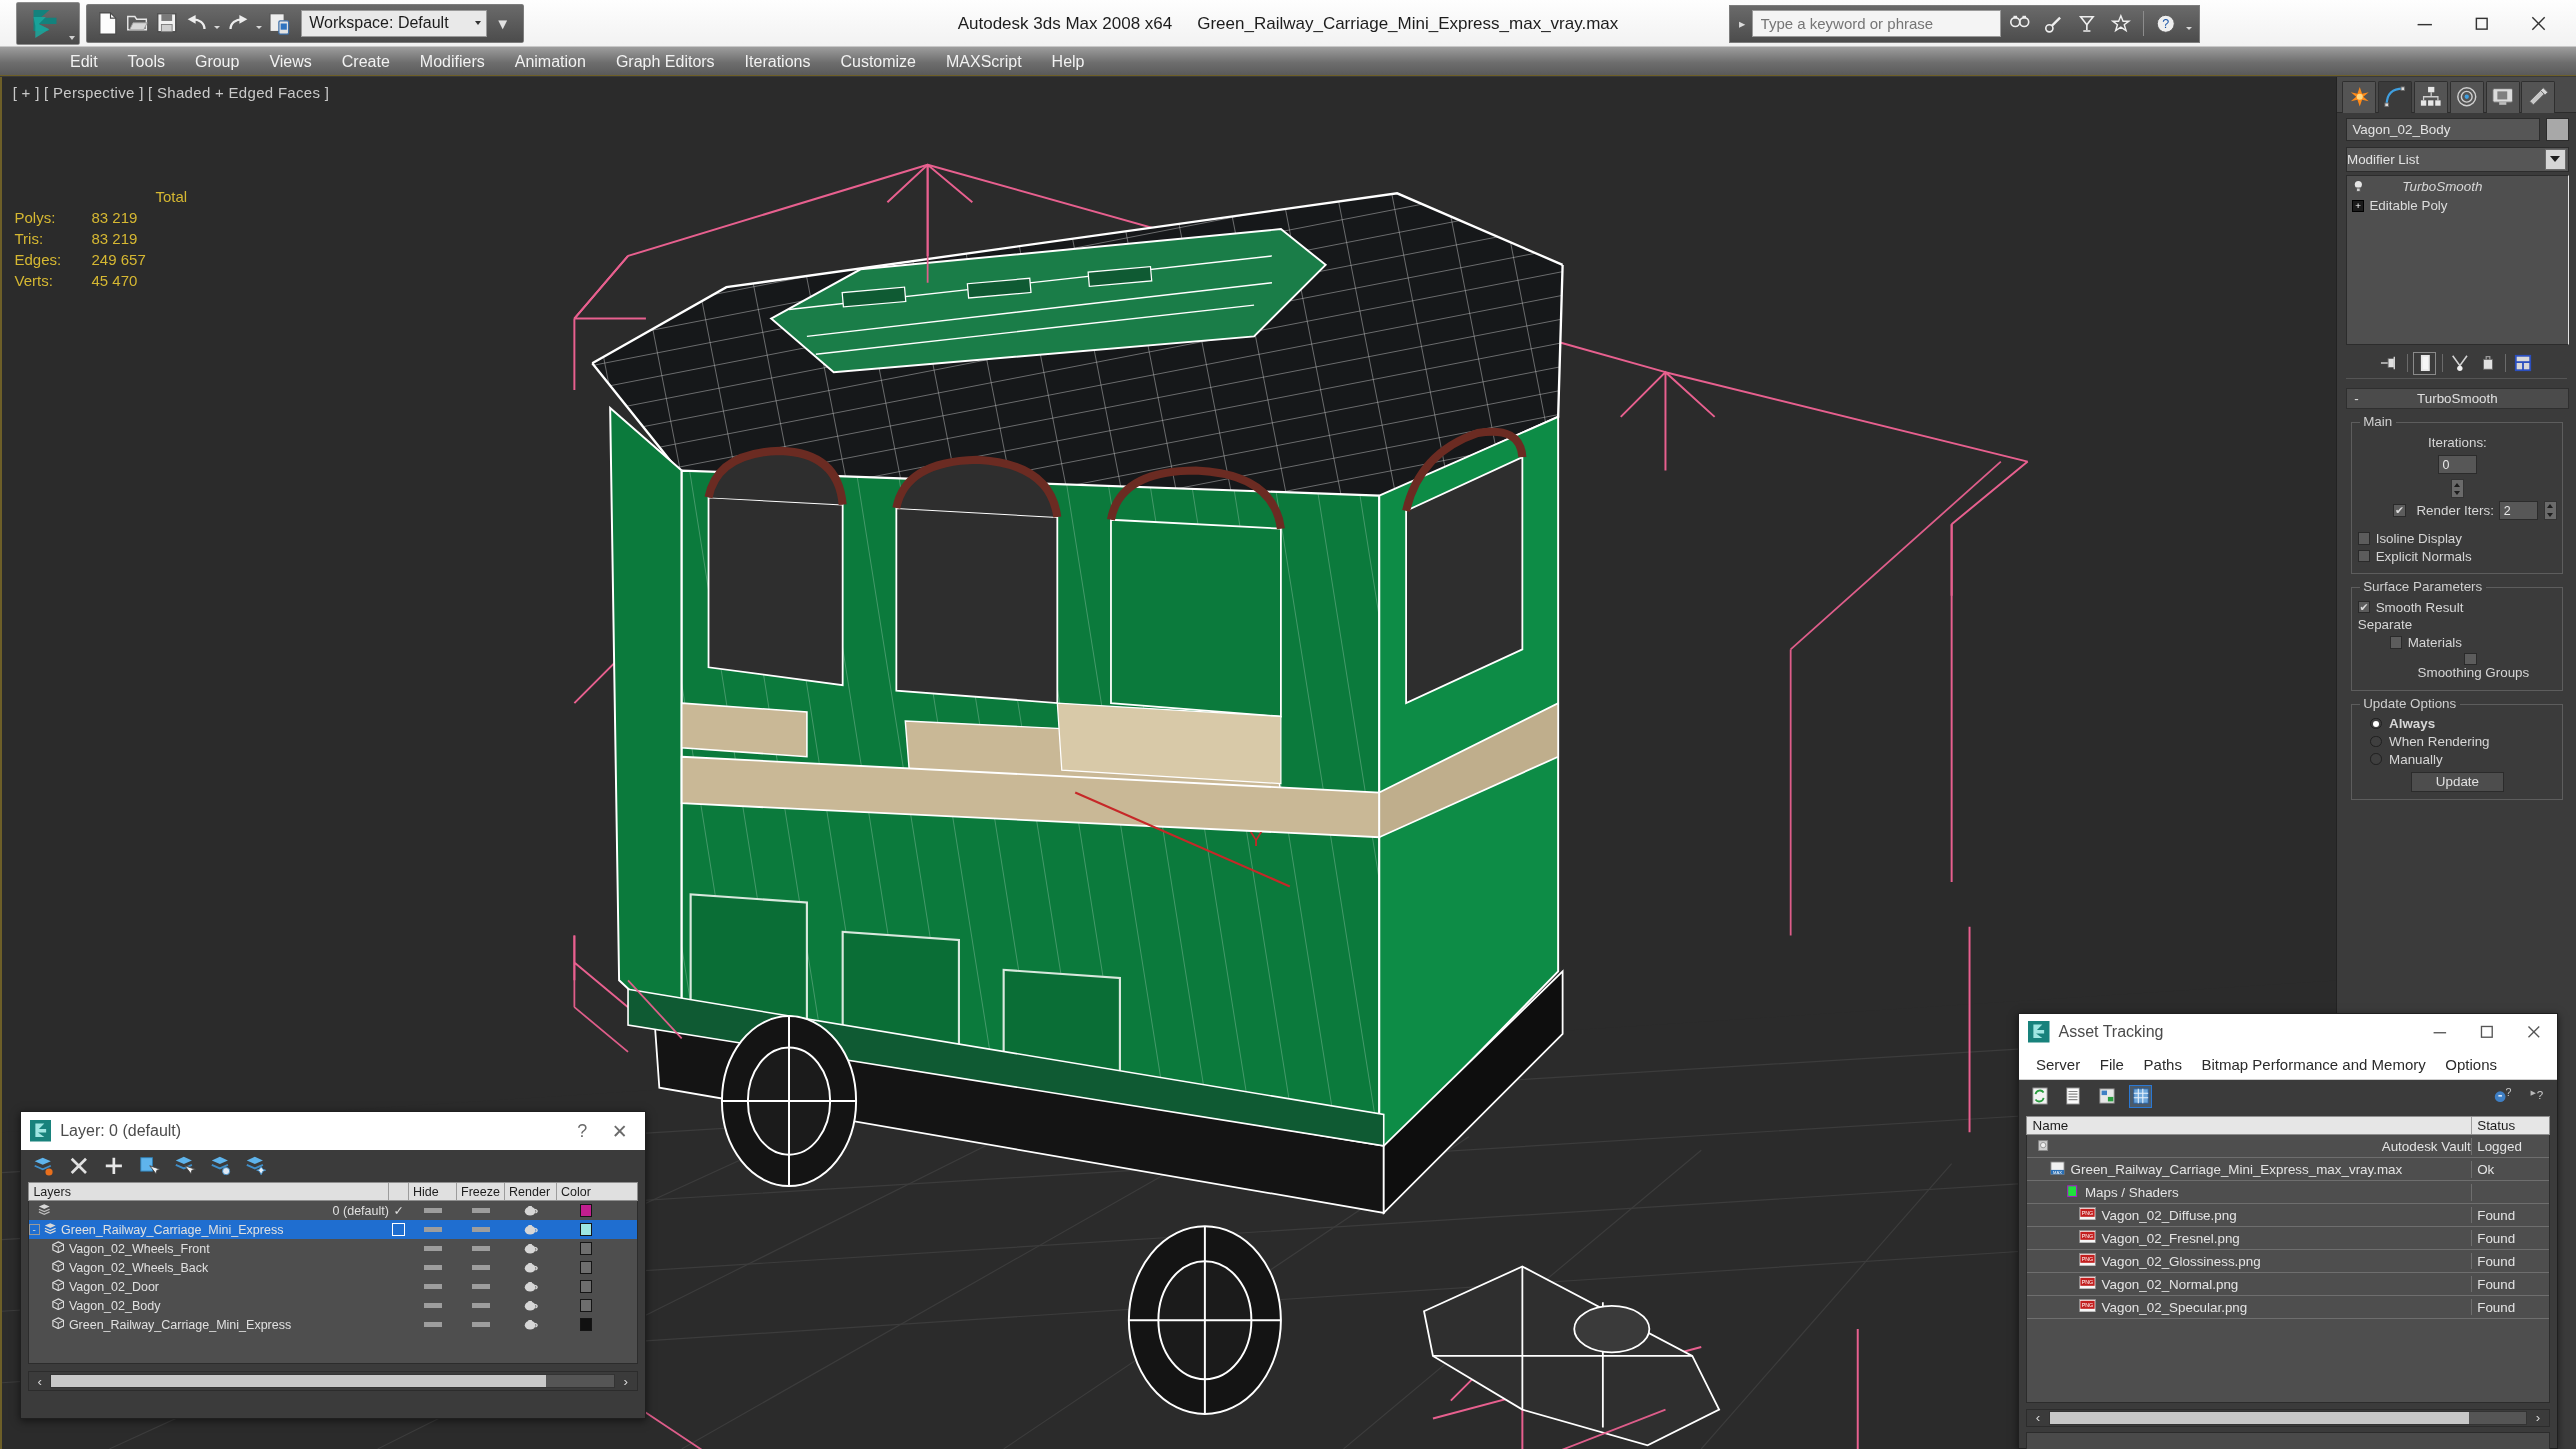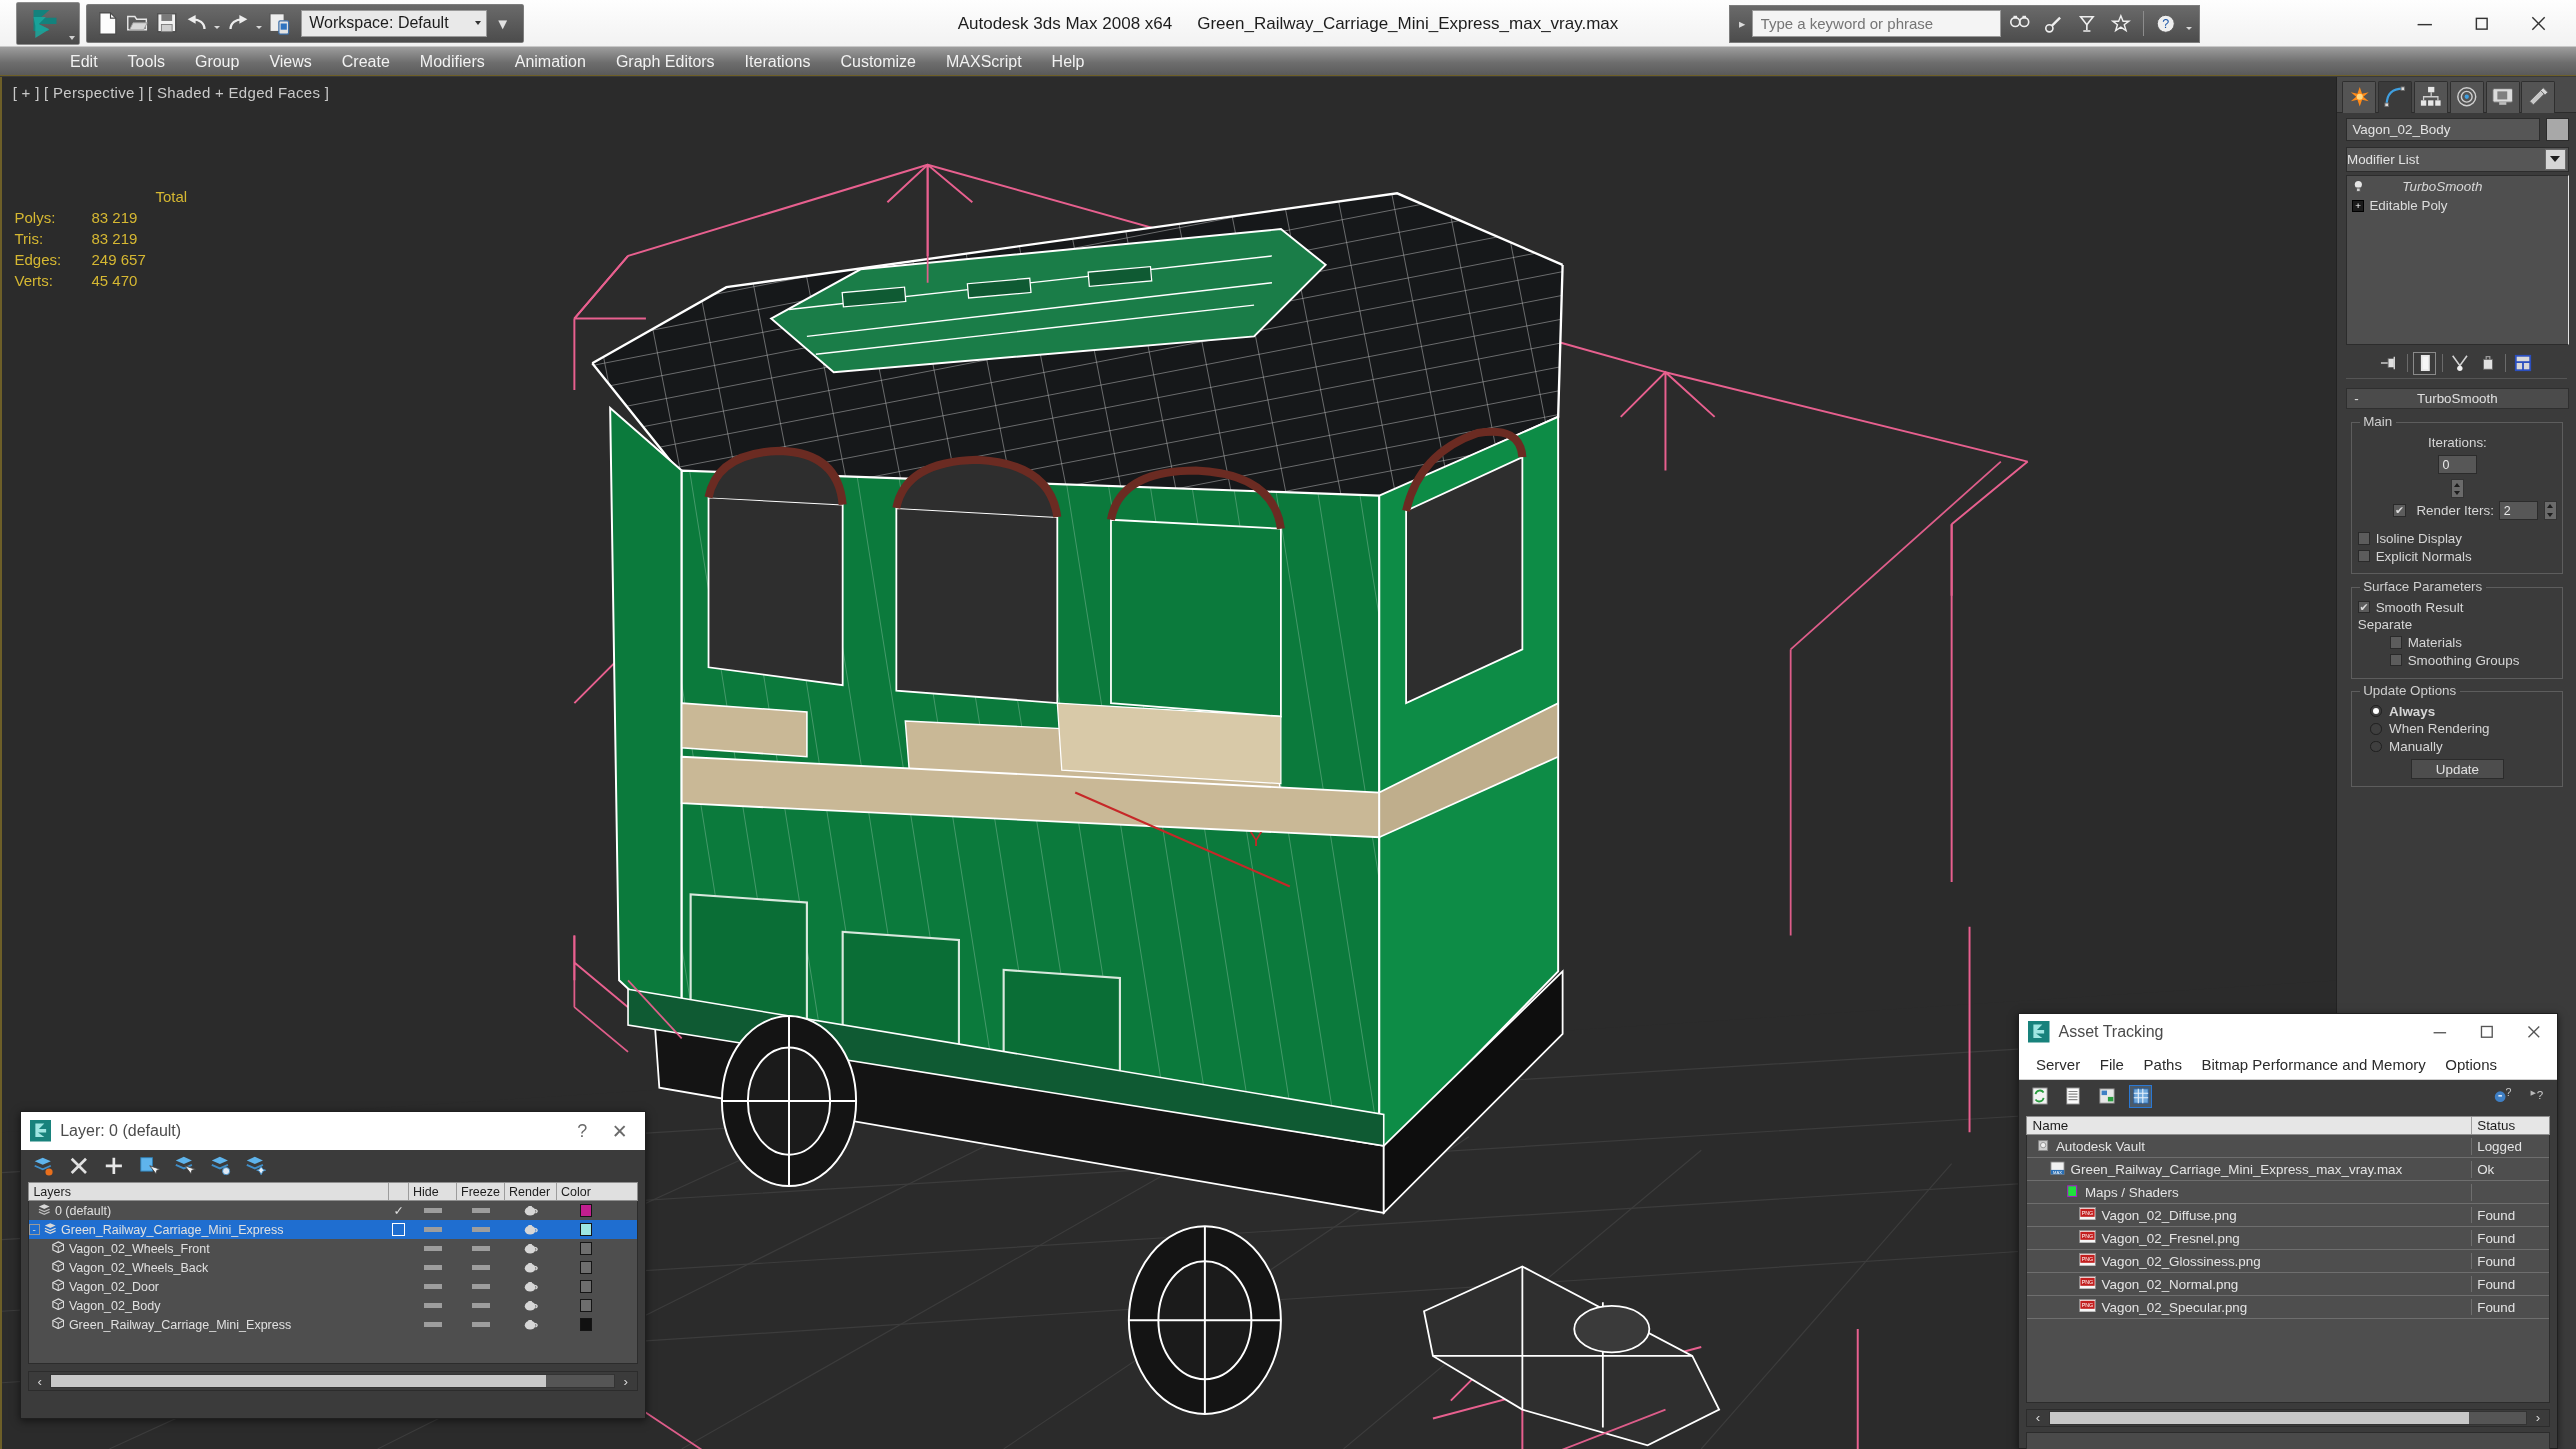--- a/index.html
+++ b/index.html
@@ -166,21 +166,21 @@
   .at-hdr .nm { flex:1; padding-left:5.4px; display:flex; align-items:center; border-right:0.9px solid #9c9c9c; }
   .at-hdr .st { width:77px; padding-left:5.4px; display:flex; align-items:center; }
   .at-list { margin:0 7.2px; height:268px; background:#4e4e4e; border:0.9px solid #2c2c2c; border-top:none; overflow:hidden; }
   .arow { height:23px; display:flex; align-items:center; font-size:13.4px; color:#e4e4e4;
     border-bottom:0.9px solid #6e6e6e; }
   .arow .nm { flex:1; display:flex; align-items:center; gap:5.4px; white-space:nowrap; overflow:hidden; border-right:0.9px solid #6e6e6e; }
   .arow .st { width:77px; padding-left:5.4px; }
   .at-scroll { margin:5.4px 7.2px 0 7.2px; height:18px; border:0.9px solid #2c2c2c; background:#3b3b3b; display:flex; align-items:center; }
   .at-status { margin:5.4px 7.2px 0 7.2px; height:19.7px; background:#4a4a4a; border:0.9px solid #2c2c2c; }
 
-  .ind1 { padding-left:9px; } .ind2 { padding-left:23px; } .ind3 { padding-left:38px; }
+  .ind1 { padding-left:9px;justify-content:space-between; } .ind2 { padding-left:23px; } .ind3 { padding-left:38px; }
 </style>
 </head>
 <body>
 
 <div class="titlebar">
 
   <div class="maxlogo">
     <svg class="glyph" viewBox="0 0 34 36">
       <polygon points="4,2 22,2 12,11 30,11 30,18 10,18 22,26 4,26" fill="#13827d"></polygon>
       <polygon points="4,10 18,10 10,18 22,24 6,34 6,20" fill="#1aa89e" opacity=".85"></polygon>
@@ -618,21 +618,21 @@
         <span class="cbx on"></span>
         <span>Smooth Result</span>
       </div>
       <div class="frow">
         <span>Separate</span>
       </div>
       <div class="frow" style="padding-left:32px;">
         <span class="cbx"></span>
         <span>Materials</span>
       </div>
-      <div class="frow" style="padding-left:32px;">
+      <div class="frow" style="padding-left:32px;flex-direction:column;">
         <span class="cbx"></span>
         <span>Smoothing Groups</span>
       </div>
     </div>
 
     <div class="group-box">
       <span class="gtitle">Update Options</span>
       <div class="frow" style="padding-left:12.5px;font-weight:bold;">
         <span class="rdo on"></span>
         <span>Always</span>

